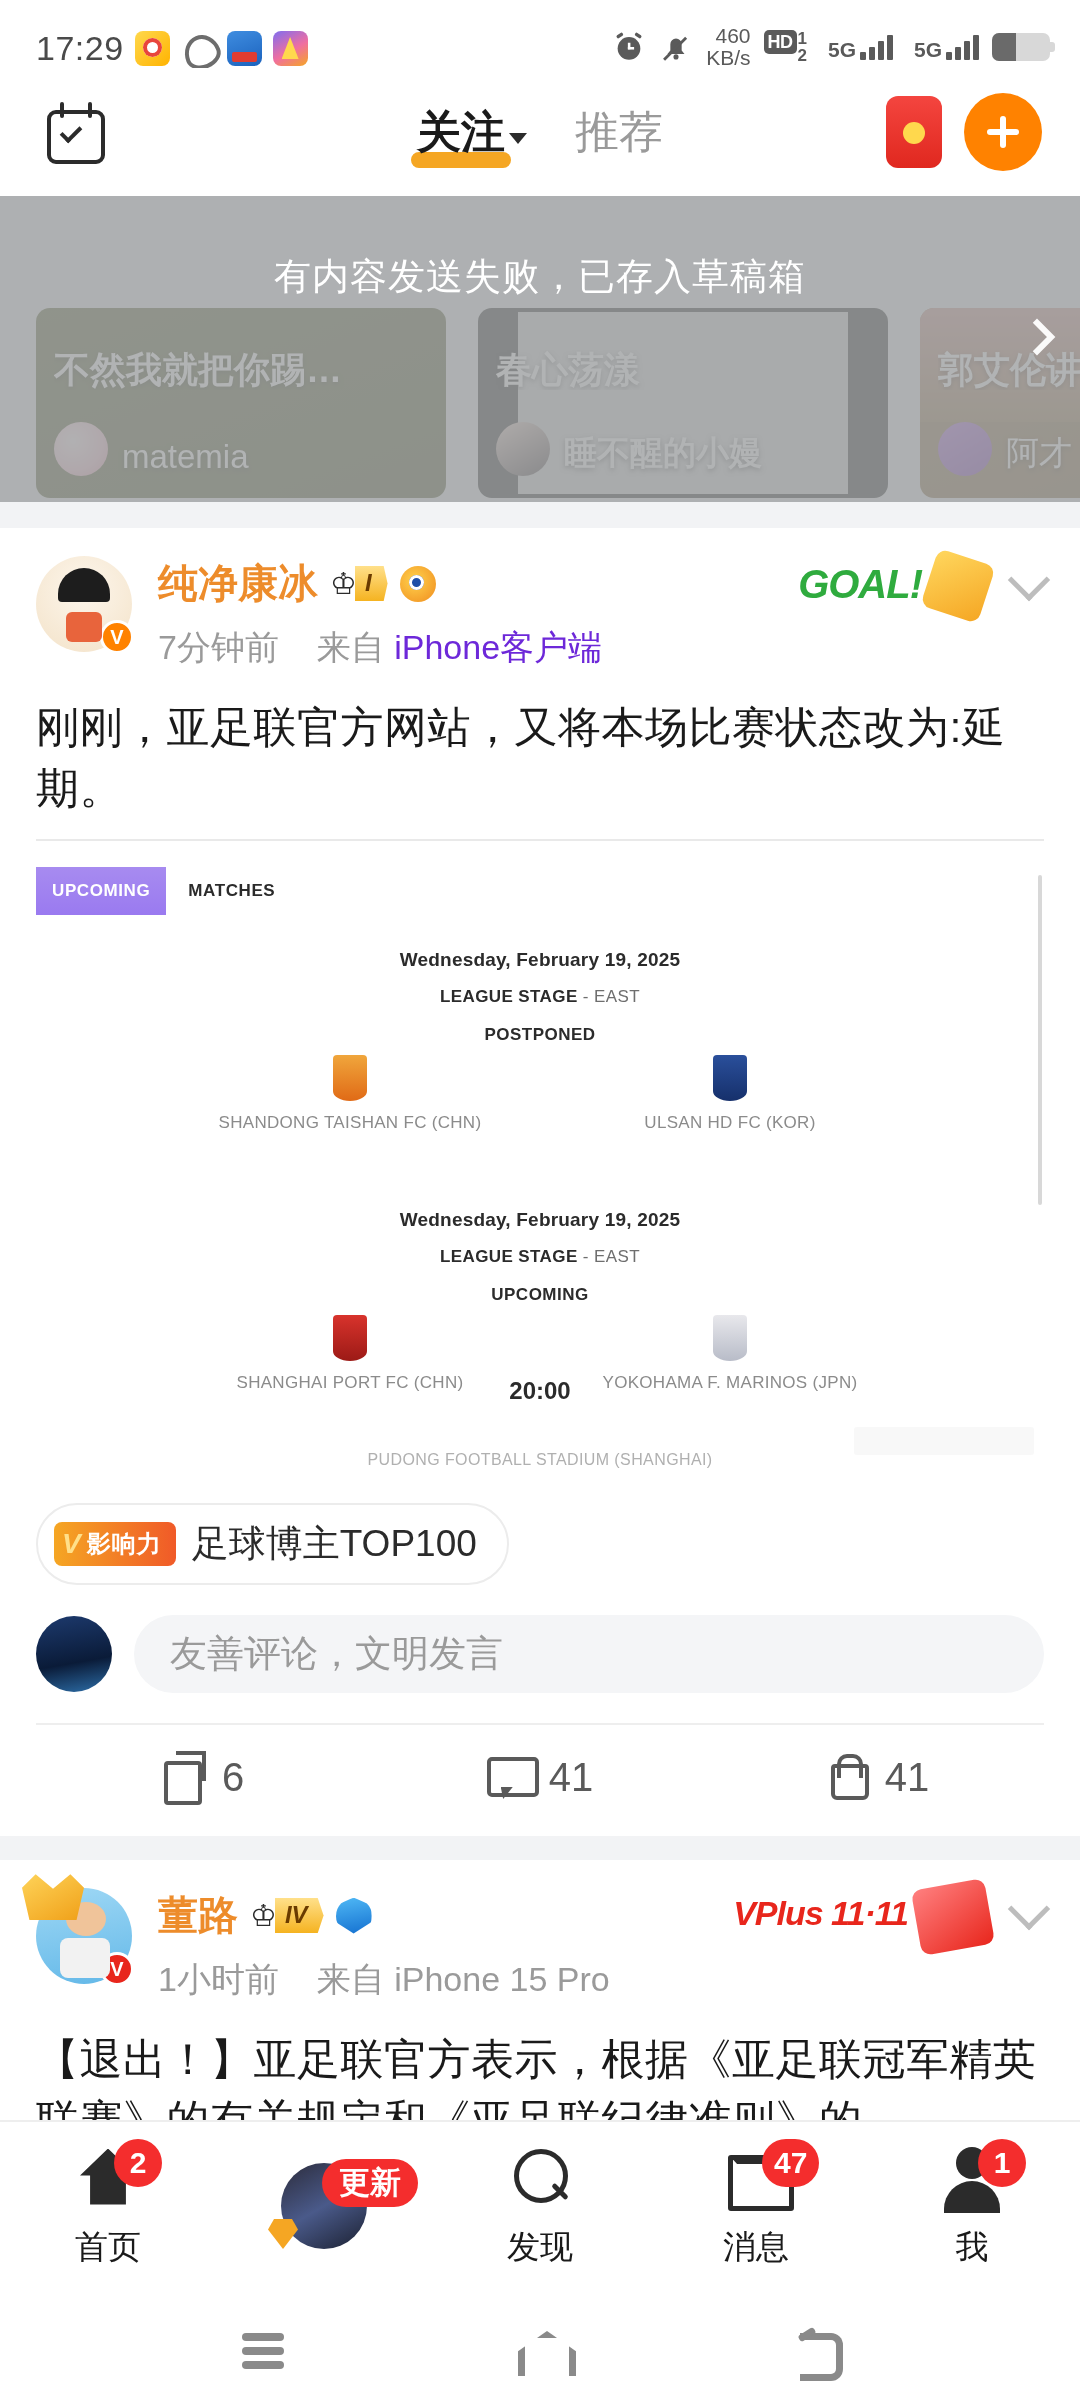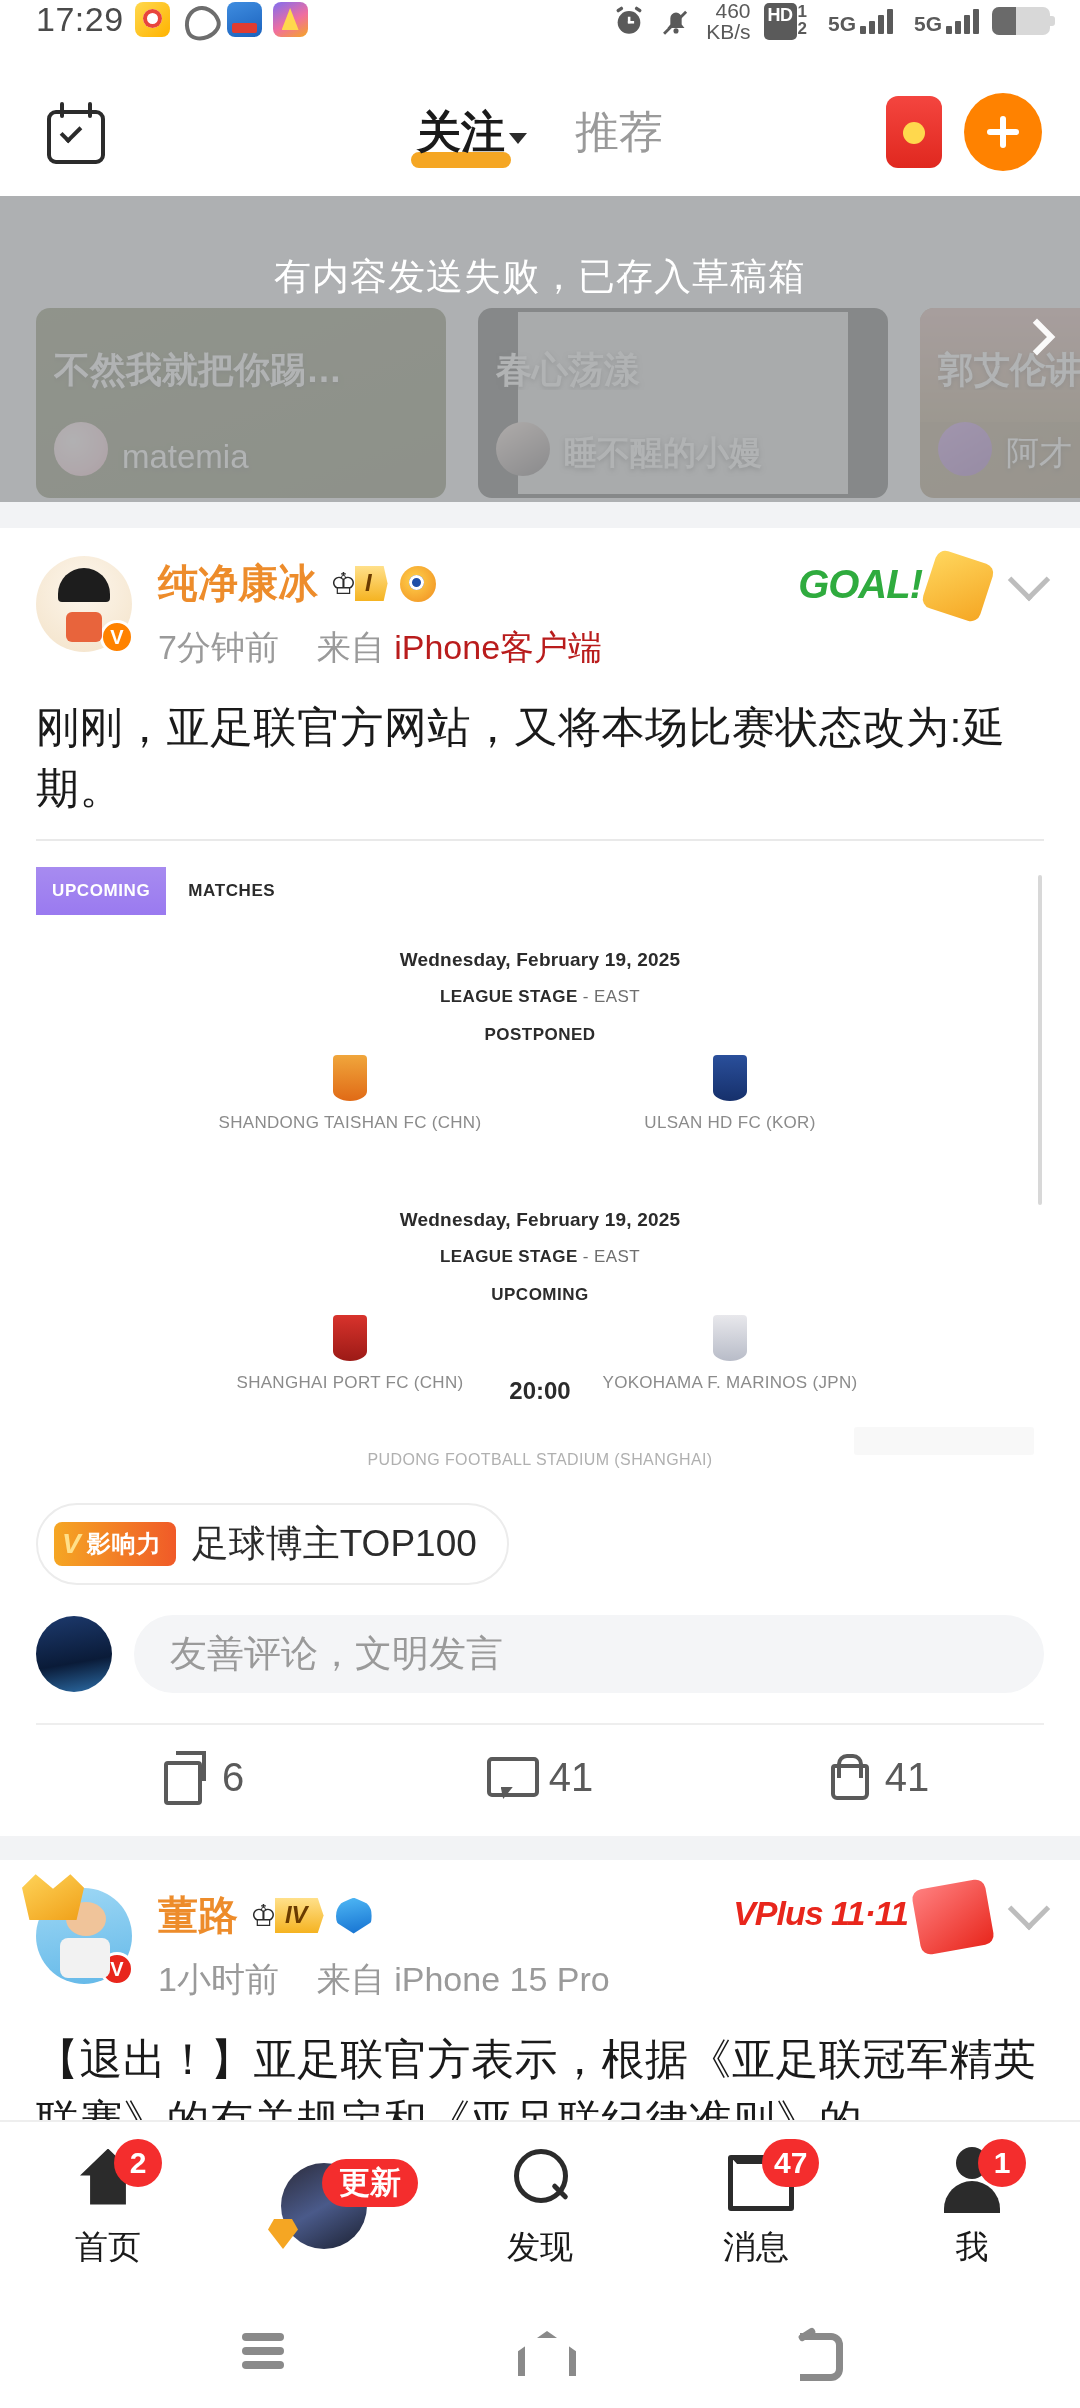--- a/index.html
+++ b/index.html
@@ -7,38 +7,38 @@
     width: 1080px; height: 2408px;
     background: #ffffff;
     font-family: "Liberation Sans", "DejaVu Sans", sans-serif;
     overflow: hidden;
   }
   .phone { position: relative; width: 1080px; height: 2408px; background: #fff; }
 
   
   .statusbar {
     position: absolute; top: 0; left: 0; width: 1080px; height: 68px;
-    display: flex; align-items: flex-start; background: #fff;
+    display: flex; align-items: flex-end; background: #fff;
   }
   .sb-left { display: flex; align-items: center; gap: 11px; padding-left: 36px; }
   .sb-time { font-size: 34px; color: #4a4a4a; letter-spacing: 0.5px; font-weight: 400; }
   .sb-appicon { width: 35px; height: 35px; border-radius: 8px; display:block; }
   .ic-weibo { background: linear-gradient(135deg,#ffd84d,#ffb300); position: relative; }
   .ic-weibo::after{content:"";position:absolute;left:8px;top:7px;width:19px;height:19px;border-radius:50%;background:#fff;box-shadow:inset 0 0 0 4px #e8453c;}
   .ic-oval { background: #fff; position: relative; }
   .ic-oval::after{content:"";position:absolute;left:3px;top:4px;width:28px;height:26px;border:4px solid #6d6d6d;border-radius:50% 50% 50% 50%/60% 60% 40% 40%;transform:rotate(-22deg);}
   .ic-blue { background: linear-gradient(160deg,#3f8de0,#1b62bd); position:relative; }
   .ic-blue::after{content:"";position:absolute;left:5px;bottom:4px;width:25px;height:10px;background:#e03c31;border-radius:2px;}
   .ic-pink { background: linear-gradient(150deg,#7f6df0,#f06ea0 55%,#f5a623); position: relative;}
   .ic-pink::after{content:"";position:absolute;left:9px;top:6px;width:17px;height:22px;background:#ffd84d;clip-path:polygon(50% 0,100% 100%,0 100%);}
 
   .sb-right { margin-left:auto; display:flex; align-items:center; gap: 13px; padding-right: 30px; color:#5a5a5a; }
   .sb-net { font-size: 21px; line-height: 1.02; text-align: right; color:#5a5a5a; font-weight:400;}
   .hd-badge { display:flex; align-items:flex-start; gap:1px; }
-  .hd-box { background:#5a5a5a; color:#fff; font-size:18px; font-weight:700; padding:2px 4px 14px; border-radius:5px; letter-spacing:-0.5px;}
+  .hd-box { background:#5a5a5a; color:#fff; font-size:18px; font-weight:700; padding:2px 4px 1px; border-radius:5px; letter-spacing:-0.5px;}
   .hd-nums { font-size:17px; font-weight:700; line-height:1.0; color:#5a5a5a; }
   .sig-group { display:flex; align-items:flex-end; gap:4px;}
   .sig-label { font-size:21px; font-weight:700; color:#5a5a5a; line-height:1;margin-left:8px;}
   .bars { display:flex; align-items:flex-end; gap:3px; height:26px;}
   .bars i { width:6px; background:#5a5a5a; display:block; border-radius:1px;}
   .bars i:nth-child(1){height:8px;} .bars i:nth-child(2){height:13px;}
   .bars i:nth-child(3){height:19px;} .bars i:nth-child(4){height:25px;}
   .battery { width:58px; height:28px; border-radius:7px; background:#d8d8d8; position:relative; display:flex; align-items:center;}
   .battery::after{content:"";position:absolute;right:-5px;top:9px;width:5px;height:10px;background:#d8d8d8;border-radius:0 3px 3px 0;}
   .battery i{display:block;width:24px;height:28px;background:#6a6a6a;border-radius:7px 0 0 7px;}
@@ -109,21 +109,21 @@
   .lvl { display:flex; align-items:center; }
   .lvl .crownicon{font-size:30px;color:#2b2b2b;line-height:1;}
   .lvl .tag{margin-left:-2px;background:linear-gradient(180deg,#ffe08a,#f5b321);color:#6a3b00;font-size:24px;font-weight:700;padding:3px 16px 4px 10px;clip-path:polygon(0 0,88% 0,100% 50%,88% 100%,0 100%);font-style:italic;}
   .dot-icon{width:36px;height:36px;border-radius:50%;}
   .dot-icon.fish{background:radial-gradient(circle at 40% 40%,#ffd24d,#f08c1e);position:relative;}
   .dot-icon.fish::after{content:"";position:absolute;left:9px;top:9px;width:15px;height:15px;border-radius:50%;background:#1f4fa8;box-shadow:inset 0 0 0 3px #fff;}
   .dot-icon.shield{background:linear-gradient(170deg,#4fb8f5,#1470d0);clip-path:polygon(50% 0,100% 22%,100% 68%,50% 100%,0 68%,0 22%);}
   .dot-icon.shield::after{content:"";position:absolute;}
 
   .prow2 { margin-top:14px; font-size:34px; color:#9a9a9a;}
-  .prow2 .src { color:#b91c1c; }
+  .prow2 .src { color:#6d28d9; }
   .prow2 .srcplain { color:#9a9a9a; }
 
   .phead-right { margin-left:auto; display:flex; align-items:center; gap:20px; padding-top:6px;}
   .goal-badge { font-size:40px; font-weight:900; font-style:italic; color:#2fab3e; letter-spacing:-1px; position:relative; padding-right:72px;}
   .goal-badge::after{content:"";position:absolute;right:6px;top:-6px;width:60px;height:60px;background:linear-gradient(140deg,#ffd75e,#f5a623);border-radius:10px;transform:rotate(18deg);}
   .vplus-badge{font-size:34px;font-weight:900;font-style:italic;color:#e8261c;letter-spacing:-1px;position:relative;padding-right:86px;}
   .vplus-badge::after{content:"";position:absolute;right:4px;top:-10px;width:74px;height:66px;background:linear-gradient(150deg,#ff8080,#e8261c);border-radius:10px;transform:rotate(-10deg);}
   .chev-d{width:30px;height:30px;border-left:5px solid #bdbdbd;border-bottom:5px solid #bdbdbd;transform:rotate(-45deg);margin-top:-10px;}
 
   .ptext { font-size:43px; line-height:1.42; color:#1a1a1a; margin-top:26px; letter-spacing:0.5px;}

